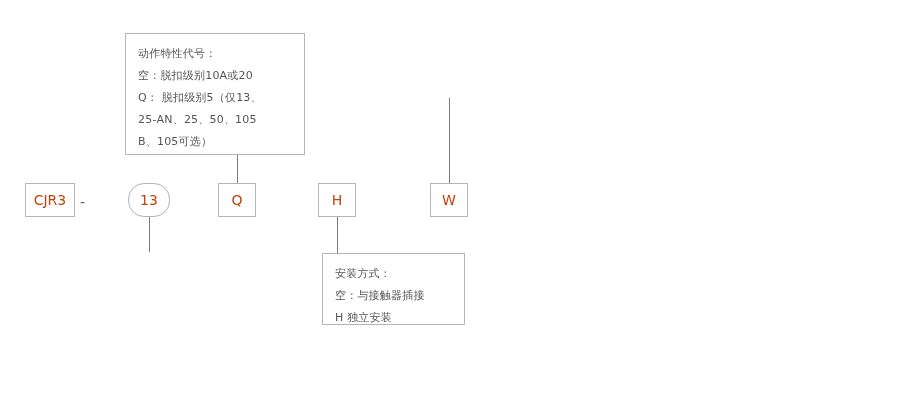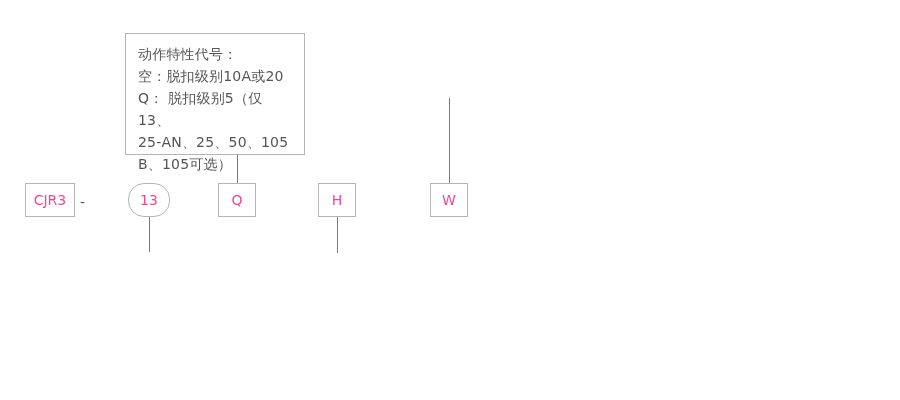--- a/index.html
+++ b/index.html
@@ -22,29 +22,29 @@
     position: absolute;
     border: 1px solid #b5b5b5;
     box-sizing: border-box;
     background: #ffffff;
   }
   
   .code-box {
     display: flex;
     align-items: center;
     justify-content: center;
-    color: #ec4899;
+    color: #c2410c;
     font-size: 14px;
     line-height: 1;
   }
   
   .callout {
     padding: 9px 12px 8px 12px;
     color: #555555;
-    font-size: 14px;
+    font-size: 11px;
     line-height: 22px;
     white-space: pre-line;
     letter-spacing: 0.2px;
   }
   .connector {
     position: absolute;
     background: #7a7a7a;
     width: 1px;
   }
   .separator {
@@ -80,14 +80,17 @@
 
   <div class="box code-box" style="left:318px; top:183px; width:38px; height:34px;">H</div>
 
   <div class="box code-box" style="left:430px; top:183px; width:38px; height:34px;">W</div>
 
   <div class="connector" style="left:149px; top:217px; height:35px;"></div>
 
   <div class="connector" style="left:337px; top:217px; height:36px;"></div>
 
 
+  <div class="box callout" style="left:322px; top:253px; width:143px; height:72px;">安装方式：
+空：与接触器插接
+H   独立安装</div>
 
 </div>
 
 </body></html>

